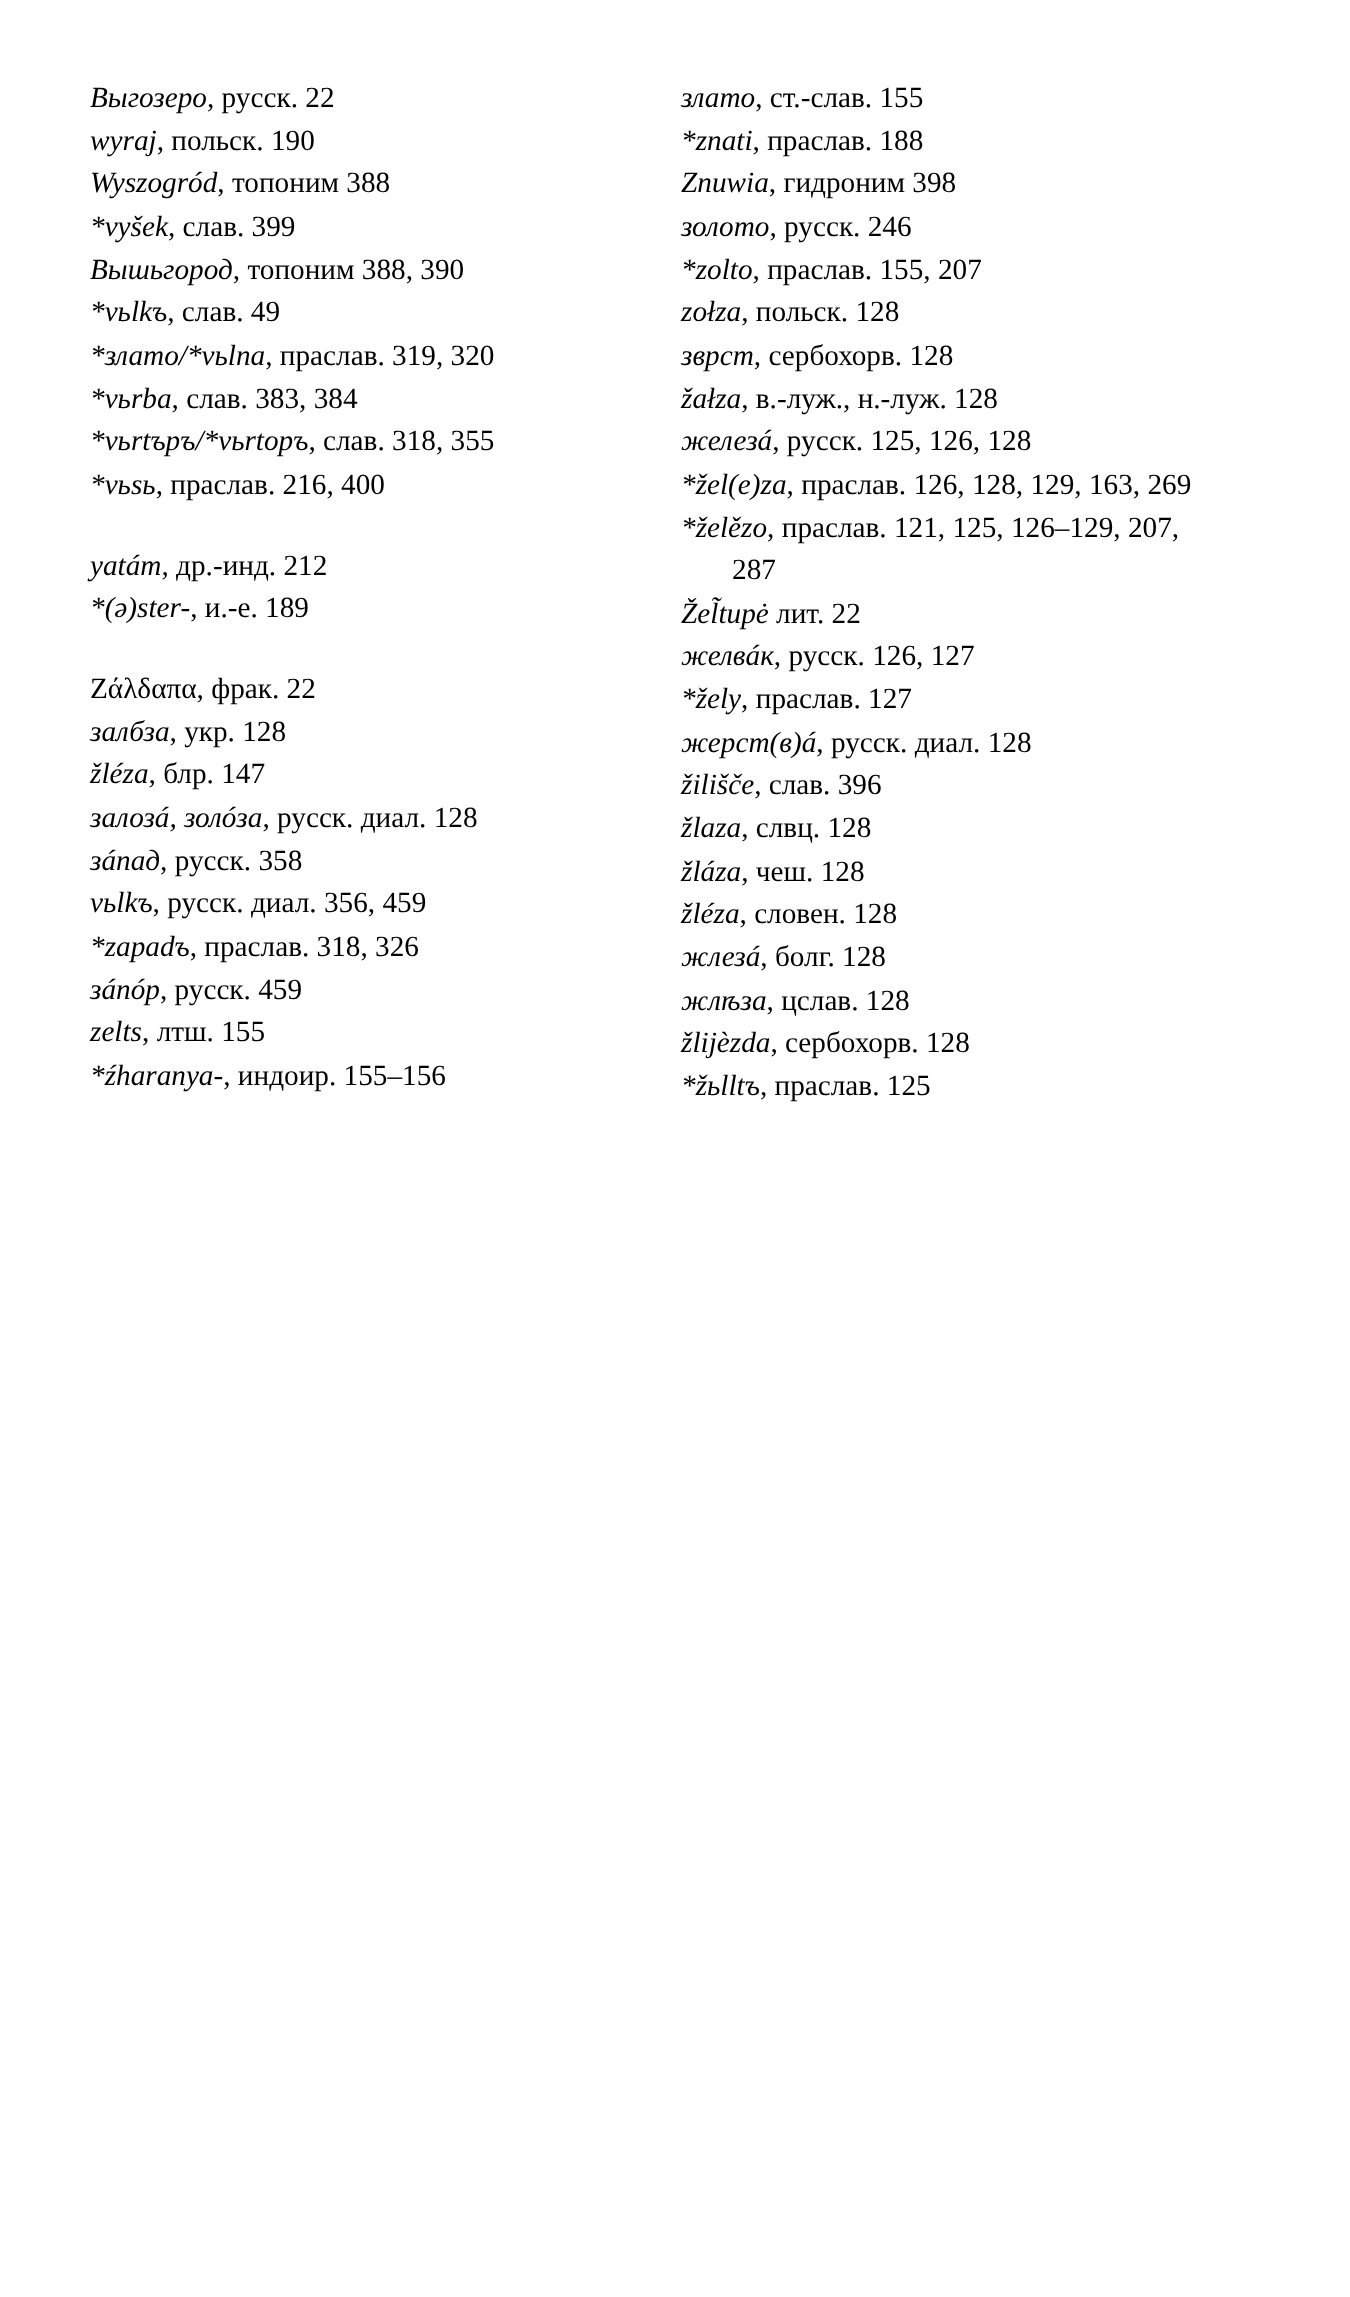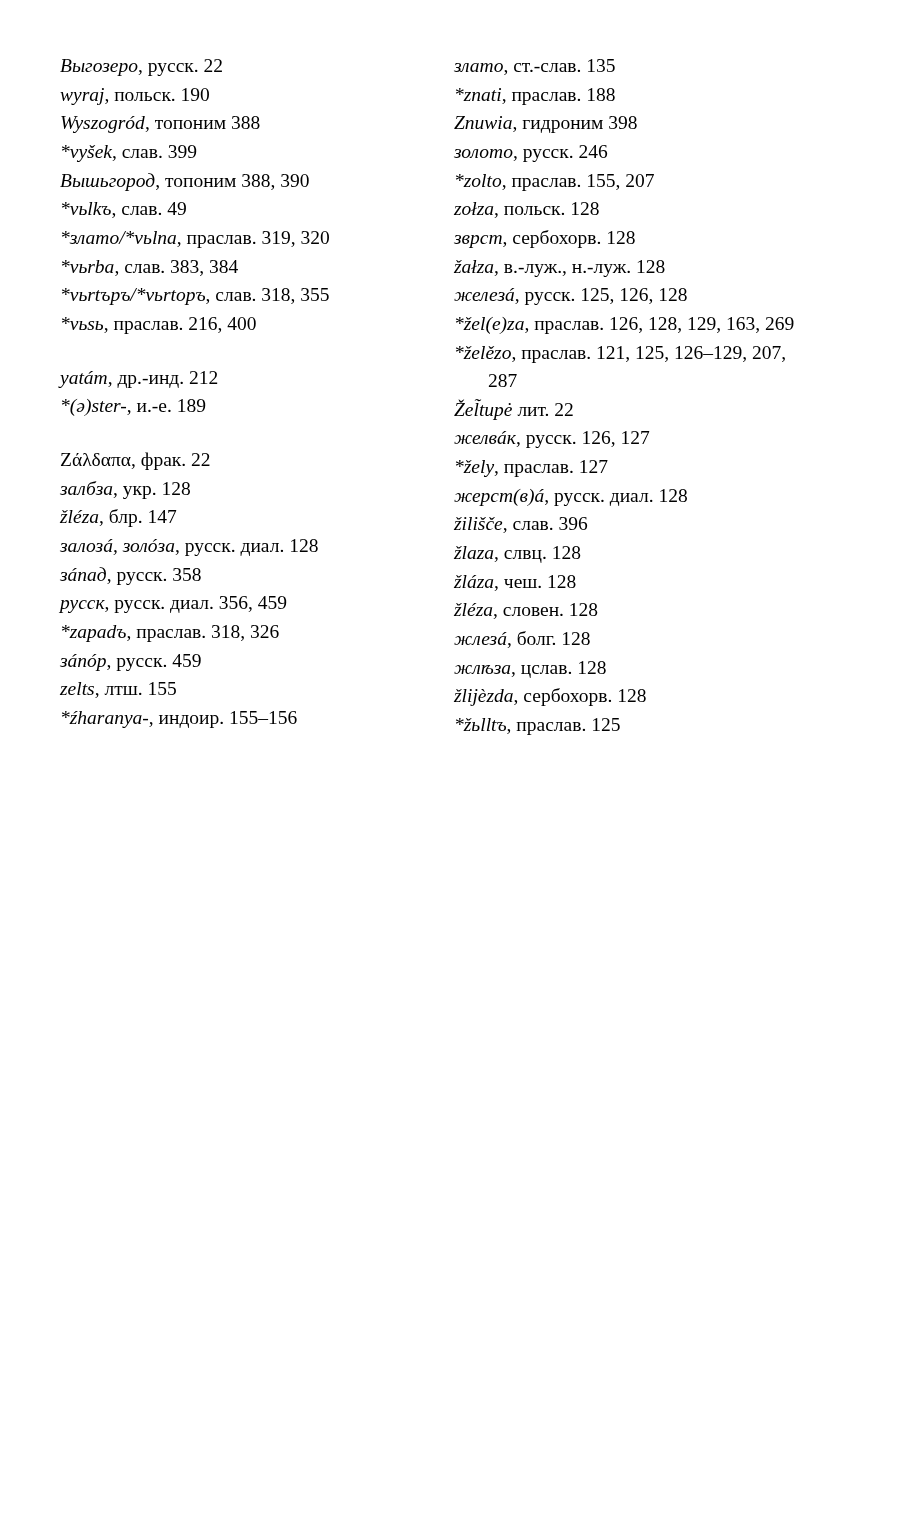--- a/index.html
+++ b/index.html
@@ -67,28 +67,28 @@
         <div class="entry"><span class="hw">*vьsь</span><span class="rest">, праслав. 216, 400</span></div>
         <div class="gap"></div>
         <div class="entry"><span class="hw">yatám</span><span class="rest">, др.-инд. 212</span></div>
         <div class="entry"><span class="hw">*(ə)ster-</span><span class="rest">, и.-е. 189</span></div>
         <div class="gap"></div>
         <div class="entry"><span class="hw hw-upright">Ζάλδαπα</span><span class="rest">, фрак. 22</span></div>
         <div class="entry"><span class="hw">залбза</span><span class="rest">, укр. 128</span></div>
         <div class="entry"><span class="hw">žléza</span><span class="rest">, блр. 147</span></div>
         <div class="entry"><span class="hw">залозá, золóза</span><span class="rest">, русск. диал. 128</span></div>
         <div class="entry"><span class="hw">зáпад</span><span class="rest">, русск. 358</span></div>
-        <div class="entry"><span class="hw">русск</span><span class="rest">, русск. диал. 356, 459</span></div>
+        <div class="entry"><span class="hw">vьlkъ</span><span class="rest">, русск. диал. 356, 459</span></div>
         <div class="entry"><span class="hw">*zapadъ</span><span class="rest">, праслав. 318, 326</span></div>
         <div class="entry"><span class="hw">зáпóр</span><span class="rest">, русск. 459</span></div>
         <div class="entry"><span class="hw">zelts</span><span class="rest">, лтш. 155</span></div>
         <div class="entry"><span class="hw">*źharanya-</span><span class="rest">, индоир. 155–156</span></div>
       </div>
     <div class="column" id="right-column">
-        <div class="entry"><span class="hw">злато</span><span class="rest">, ст.-слав. 135</span></div>
+        <div class="entry"><span class="hw">злато</span><span class="rest">, ст.-слав. 155</span></div>
         <div class="entry"><span class="hw">*znati</span><span class="rest">, праслав. 188</span></div>
         <div class="entry"><span class="hw">Znuwia</span><span class="rest">, гидроним 398</span></div>
         <div class="entry"><span class="hw">золото</span><span class="rest">, русск. 246</span></div>
         <div class="entry"><span class="hw">*zolto</span><span class="rest">, праслав. 155, 207</span></div>
         <div class="entry"><span class="hw">zołza</span><span class="rest">, польск. 128</span></div>
         <div class="entry"><span class="hw">зврст</span><span class="rest">, сербохорв. 128</span></div>
         <div class="entry"><span class="hw">žałza</span><span class="rest">, в.-луж., н.-луж. 128</span></div>
         <div class="entry"><span class="hw">железá</span><span class="rest">, русск. 125, 126, 128</span></div>
         <div class="entry"><span class="hw">*žel(e)za</span><span class="rest">, праслав. 126, 128, 129, 163, 269</span></div>
         <div class="entry"><span class="hw">*želězo</span><span class="rest">, праслав. 121, 125, 126–129, 207, 287</span></div>

